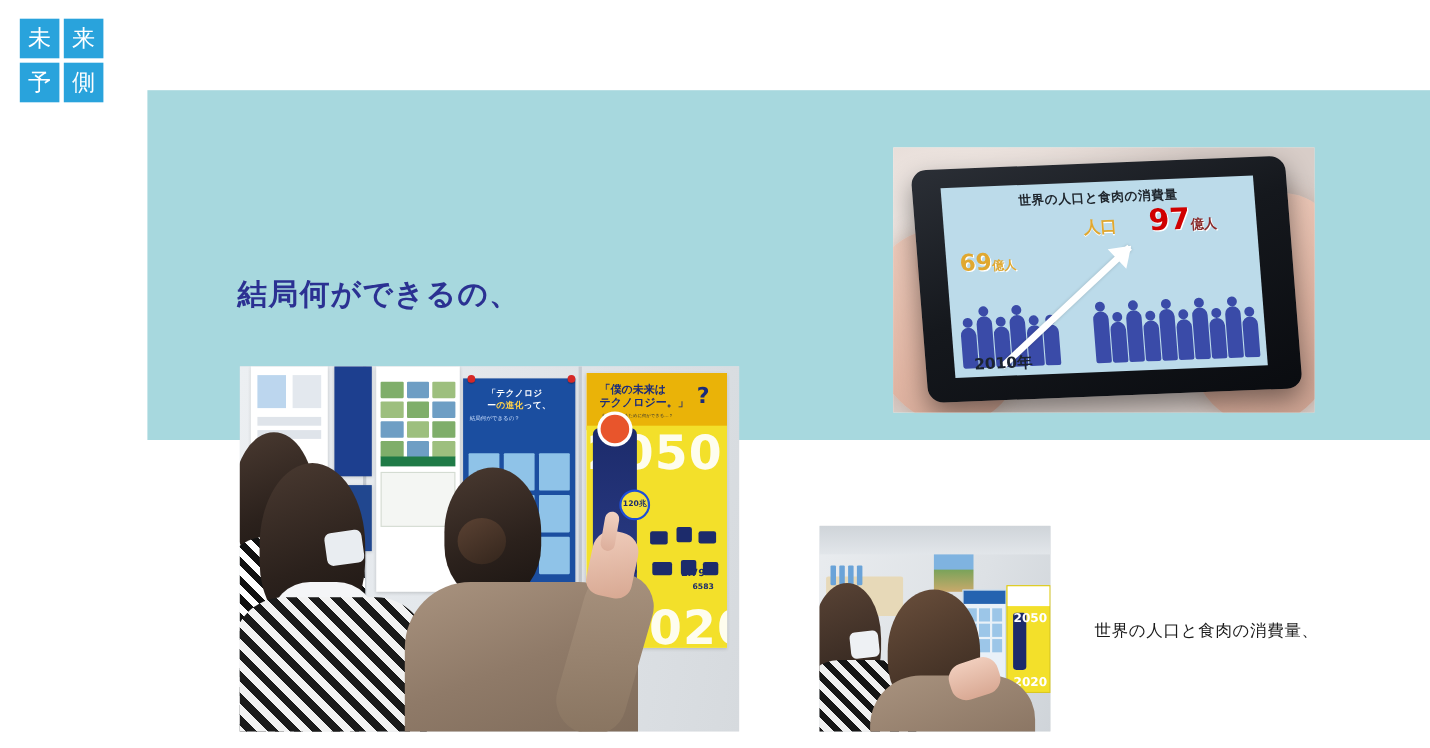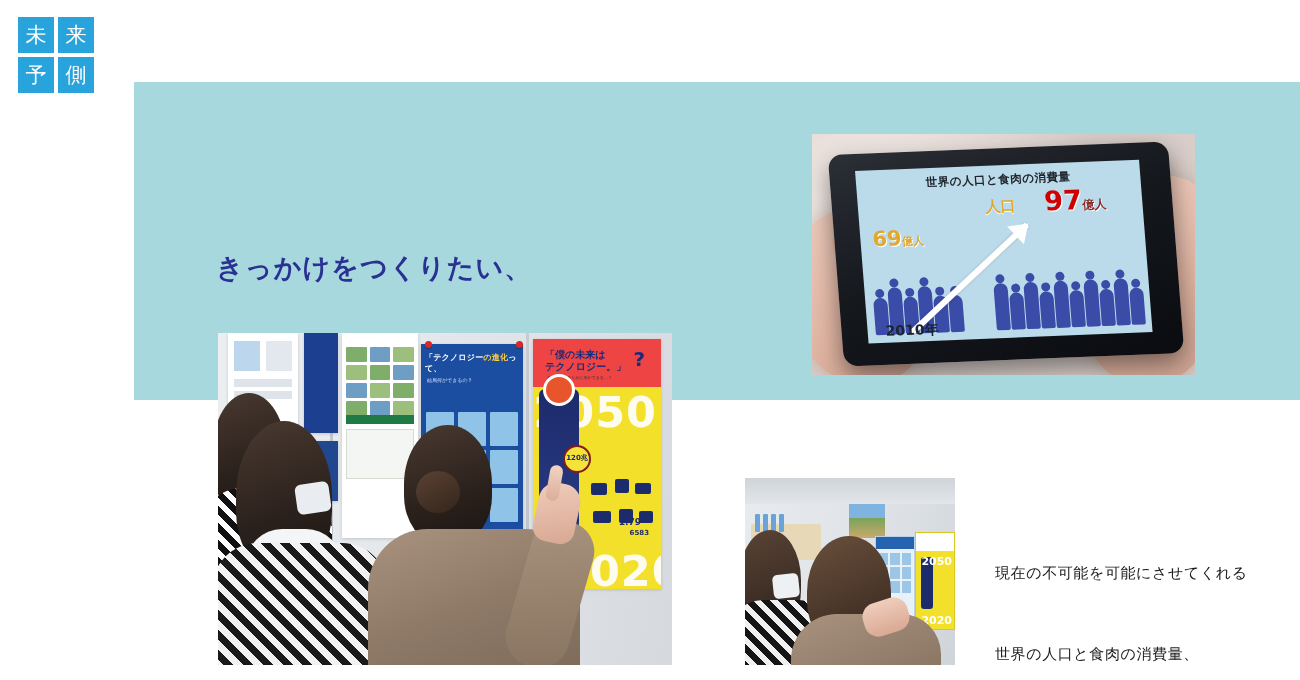--- a/index.html
+++ b/index.html
@@ -217,37 +217,37 @@
     background: #ffffff;
     box-shadow: 0 1px 3px rgba(0,0,0,.16);
     overflow: hidden;
   }
   .p-blue {
     left: 203px; top: 11px; width: 102px; height: 200px;
     background: #1B4EA0;
   }
   .p-blue .t1 {
     color: #ffffff; font-size: 8px; font-weight: bold;
-    padding: 8px 4px 0; line-height: 11px;
+    padding: 8px 22px 0; line-height: 11px;
     letter-spacing: .2px;
   }
   .p-blue .t1 .hl { color: #FFD24A; }
   .p-blue .t2 { color:#cfe2ff; font-size:5px; padding: 3px 6px;}
   .p-blue .grid {
     position: absolute; left: 5px; right: 5px; top: 68px; bottom: 5px;
     display: grid; grid-template-columns: repeat(3, 1fr);
     grid-auto-rows: 34px; gap: 4px;
   }
   .p-blue .cell { background: #8FC3E8; border-radius: 1px; }
   .p-yellow {
     left: 315px; top: 6px; width: 128px; height: 250px;
     background: #ffffff;
   }
   .p-yellow .hd {
-    height: 52px; background: #ef4444; position: relative;
+    height: 52px; background: #eab308; position: relative;
   }
   .p-yellow .hd .big {
     position: absolute; left: 12px; top: 10px;
     color: #1B2B7A; font-size: 10px; font-weight: bold; line-height: 12px;
   }
   .p-yellow .hd .q {
     position: absolute; right: 16px; top: 8px;
     color: #1B2B7A; font-size: 20px; font-weight: bold;
   }
   .p-yellow .hd .sub {
@@ -276,21 +276,21 @@
   .p-yellow .figure:after {
     content: ""; position: absolute; left: 50%; top: -12px;
     transform: translateX(-50%);
     width: 26px; height: 26px; border-radius: 50%;
     background: #E8552C;
     box-shadow: 0 0 0 3px #fff;
   }
   .p-yellow .badge {
     position: absolute; left: 30px; top: 58px;
     width: 24px; height: 24px; border-radius: 50%;
-    background: #F5E23A; border: 2px solid #7f1d1d;
+    background: #F5E23A; border: 2px solid #1d4ed8;
     color:#1C2B6B; font-size: 7px; font-weight:bold;
     line-height: 22px; text-align: center;
   }
   .p-yellow .stat {
     position: absolute; color: #1C2B6B; font-weight: bold;
   }
   .p-yellow .s1 { left: 34px; bottom: 64px; font-size: 9px; }
   .p-yellow .s2 { right: 20px; bottom: 62px; font-size: 9px; }
   .p-yellow .s3 { right: 12px; bottom: 52px; font-size: 7px; }
   .p-yellow .icon-chip {
@@ -483,21 +483,21 @@
 <div class="logo">
   <div class="logo-tile">未</div>
   <div class="logo-tile">来</div>
   <div class="logo-tile">予</div>
   <div class="logo-tile">側</div>
 </div>
 
 <div class="banner"></div>
 
 <div class="headline">
-  <span class="headline-line">きっかけをつくりたい、</span>
+  <span class="headline-line">結局何ができるの、</span>
   <span class="headline-line">ワクワクする未来を創造できる</span>
   <span class="headline-line">きっかけをつくりたい。</span>
 </div>
 
 <div class="tablet-photo">
   <div class="tablet-bg"></div>
 
   <div class="hand hand-left">
     <div class="finger" style="left:58px;top:-10px;width:26px;height:62px;transform:rotate(14deg);"></div>
   </div>
@@ -729,16 +729,15 @@
 
   <div class="sp-g1"></div>
   <div class="sp-mask"></div>
   <div class="sp-g1-body"></div>
   <div class="sp-g2"></div>
   <div class="sp-g2-body"></div>
   <div class="sp-arm"></div>
 </div>
 
 <div class="caption">
-  <span class="caption-line">現在の不可能を可能にさせてくれる</span>
   <span class="caption-line">世界の人口と食肉の消費量、</span>
   
 </div>
 
 </body></html>

